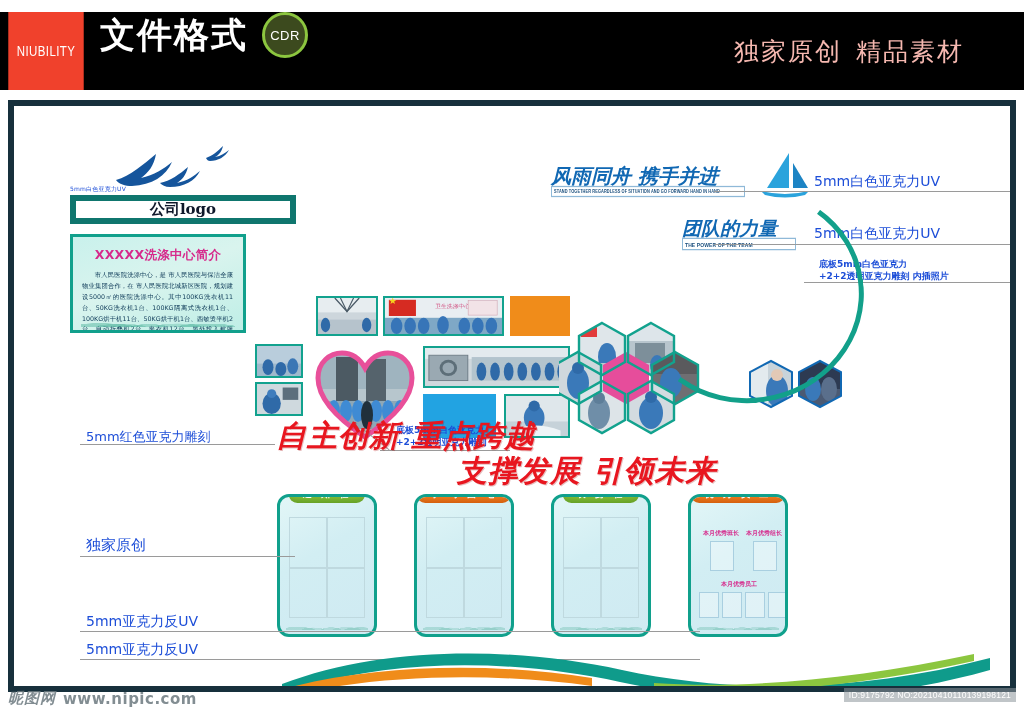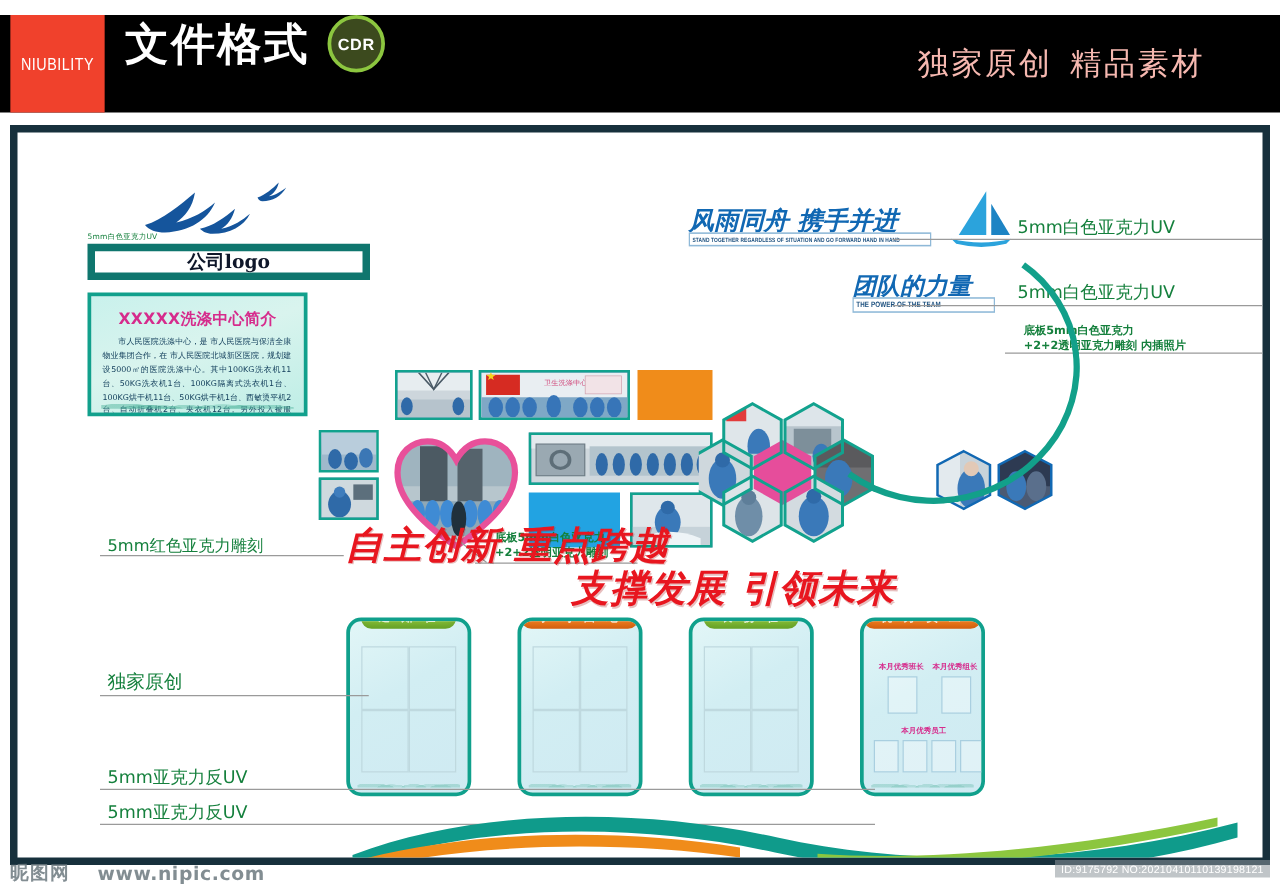--- a/index.html
+++ b/index.html
@@ -39,21 +39,21 @@
     letter-spacing: 2px;
     font-family: "DejaVu Sans", sans-serif;
   }
   .cdr-badge {
     margin-left: 14px;
     width: 46px; height: 46px;
     border-radius: 50%;
     background: #3c4a1e;
     border: 3px solid #8cc63f;
     color: #ffffff;
-    font-size: 13px; font-weight: bold;
+    font-size: 13px; font-weight: normal;
     display: flex; align-items: center; justify-content: center;
     letter-spacing: .5px;
   }
   .header-right {
     position: absolute; right: 60px; top: 50%;
     transform: translateY(-50%);
     color: #f6b8b0;
     font-size: 25px;
     letter-spacing: 2px;
     font-family: "DejaVu Sans", sans-serif;
@@ -70,21 +70,21 @@
   .canvas {
     position: absolute; left: 0; top: 0;
     width: 996px; height: 580px;
     overflow: hidden;
   }
 
   
   .anno {
     position: absolute;
     font-family: "DejaVu Sans", sans-serif;
-    color: #15803d;
+    color: #1d4ed8;
     white-space: nowrap;
   }
   .anno-line {
     position: absolute;
     height: 1px;
     background: #9a9a9a;
   }
   .lead {
     position: absolute;
     background: #9a9a9a;
@@ -264,21 +264,21 @@
   
   .watermark {
     position: absolute; left: 8px; bottom: 4px;
     display: flex; align-items: center;
     color: #6d7a80; opacity: .85;
     font-weight: bold;
     font-size: 15px;
     letter-spacing: .5px;
     font-family: "DejaVu Sans", sans-serif;
   }
-  .wm-cn { letter-spacing: 1px; margin-right: 22px; }
+  .wm-cn { letter-spacing: 1px; margin-right: 7px; font-style: italic; }
   .idtag {
     position: absolute; right: 8px; bottom: 10px;
     background: rgba(140,150,155,.55);
     color: #ffffff;
     font-size: 8.5px;
     padding: 2px 5px;
     letter-spacing: .2px;
     font-family: "Liberation Sans", sans-serif;
     white-space: nowrap;
   }

